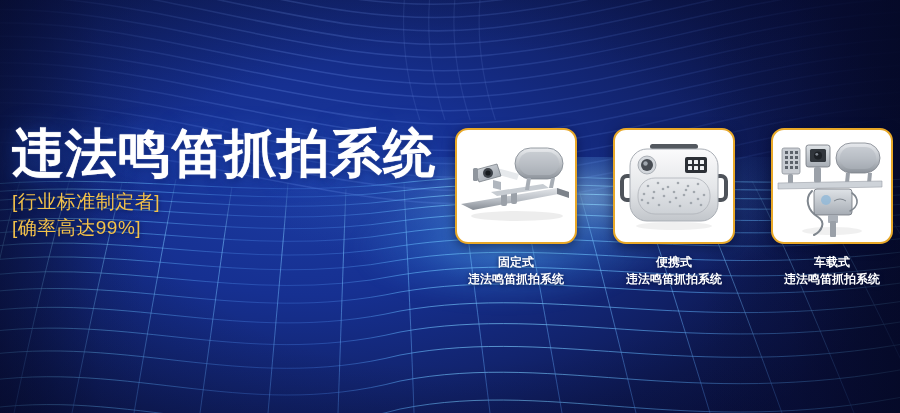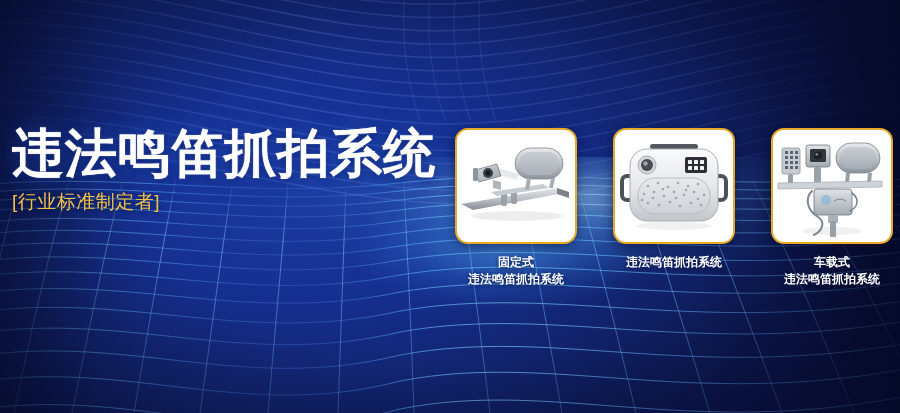--- a/index.html
+++ b/index.html
@@ -260,20 +260,21 @@
   <div class="bg-glow"></div>
   <div class="bg-leftdark"></div>
   <div class="bg-rightdark"></div>
   <div class="bg-vignette"></div>
 
   <div class="headline">
     <h1 class="title-main">违法鸣笛抓拍系统</h1>
     <div class="subline">
       <span class="sub-tag">[行业标准制定者]</span>
       <span class="sub-gap"></span>
+      <span class="sub-tag">[确率高达99%]</span>
     </div>
   </div>
 
   <div class="cards">
 
     <div class="card">
       <div class="card-frame">
         <svg width="118" height="112" viewBox="0 0 118 112">
           <defs>
             <linearGradient id="m1" x1="0" y1="0" x2="0" y2="1">
@@ -389,20 +390,21 @@
             <circle cx="35" cy="64" r="1.3"></circle>
               <circle cx="58" cy="64" r="1.3"></circle>
             <circle cx="80" cy="65" r="1.3"></circle>
               <circle cx="45" cy="55" r="1.3"></circle>
             <circle cx="68" cy="56" r="1.3"></circle>
               <circle cx="24" cy="66" r="1.3"></circle>
           </g>
         </svg>
       </div>
       <div class="card-caption">
+        <div>便携式</div>
         <div class="cap-line2">违法鸣笛抓拍系统</div>
       </div>
     </div>
 
     <div class="card">
       <div class="card-frame">
         <svg width="116" height="110" viewBox="0 0 116 110">
           <defs>
             <linearGradient id="v1" x1="0" y1="0" x2="0" y2="1">
               <stop offset="0%" stop-color="#e8eaee"></stop>

